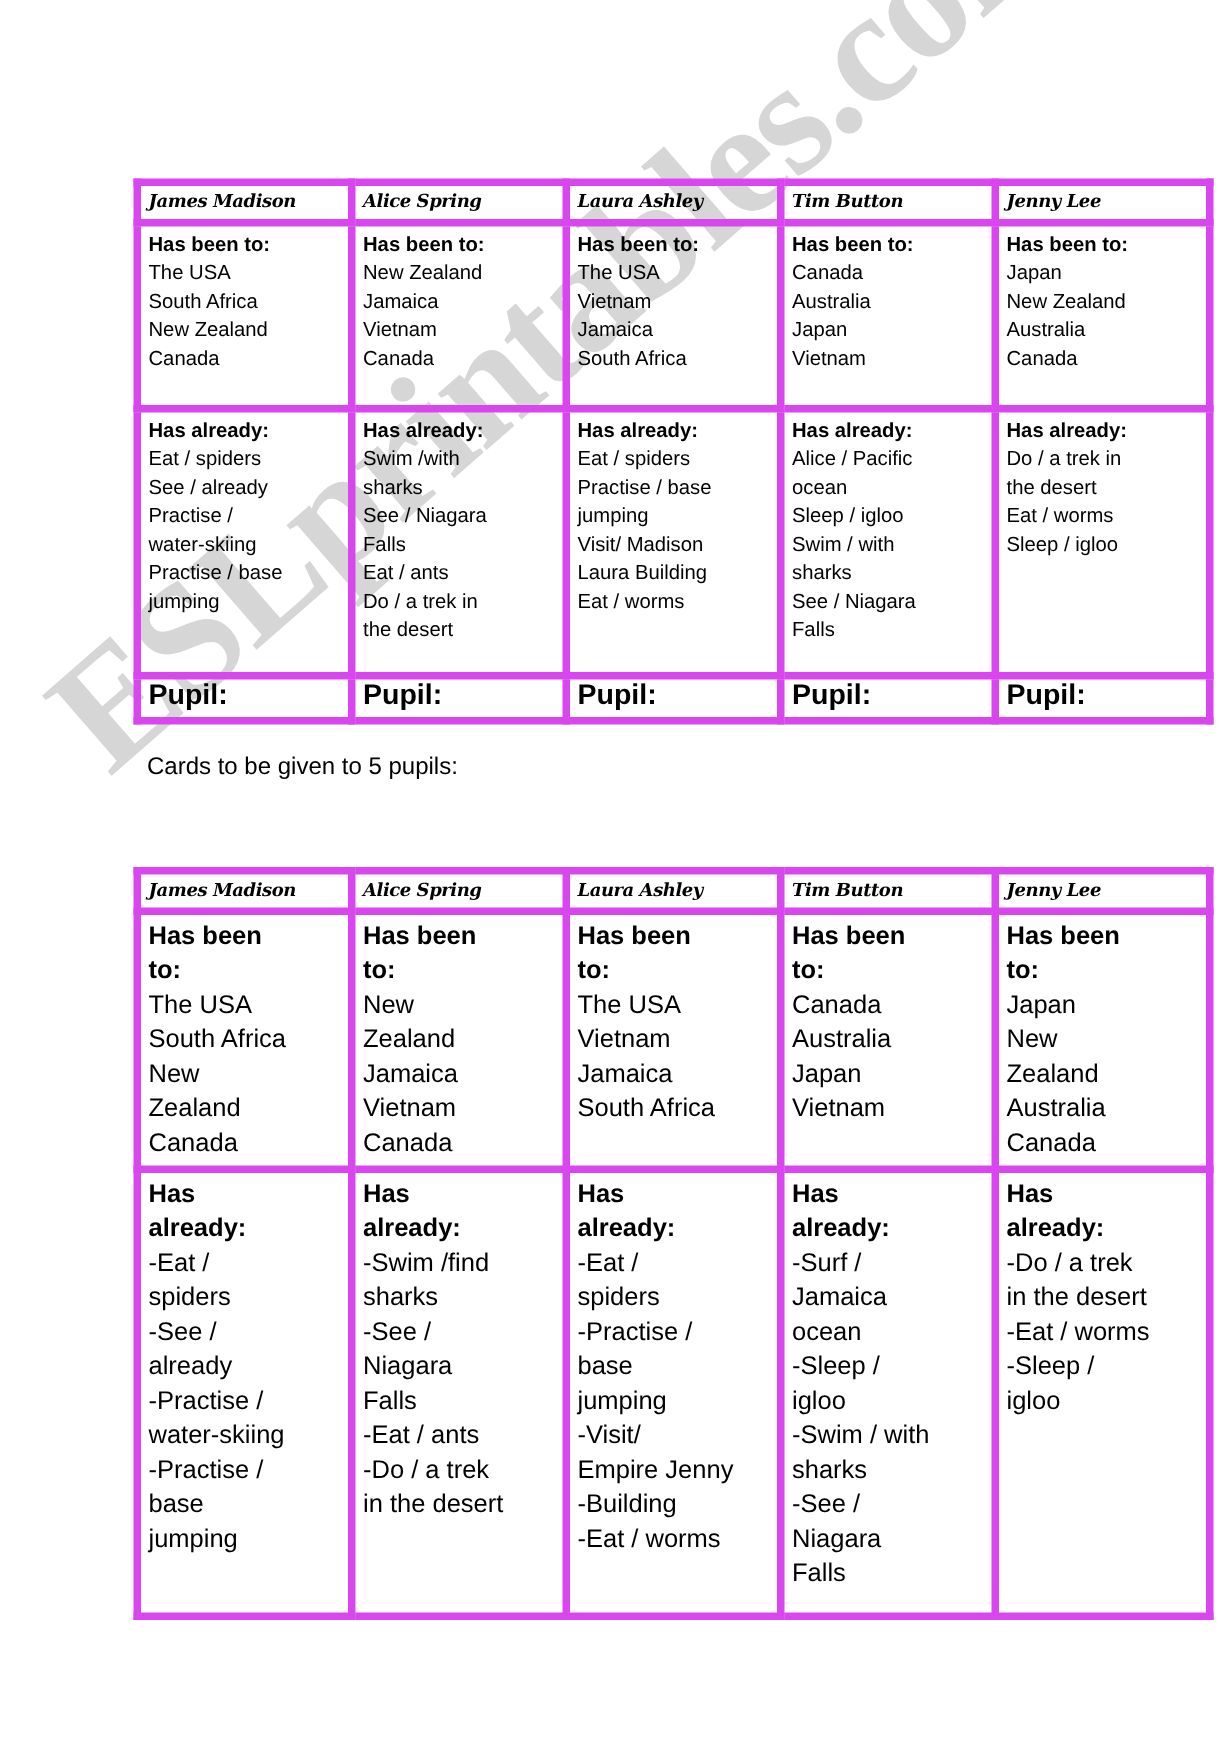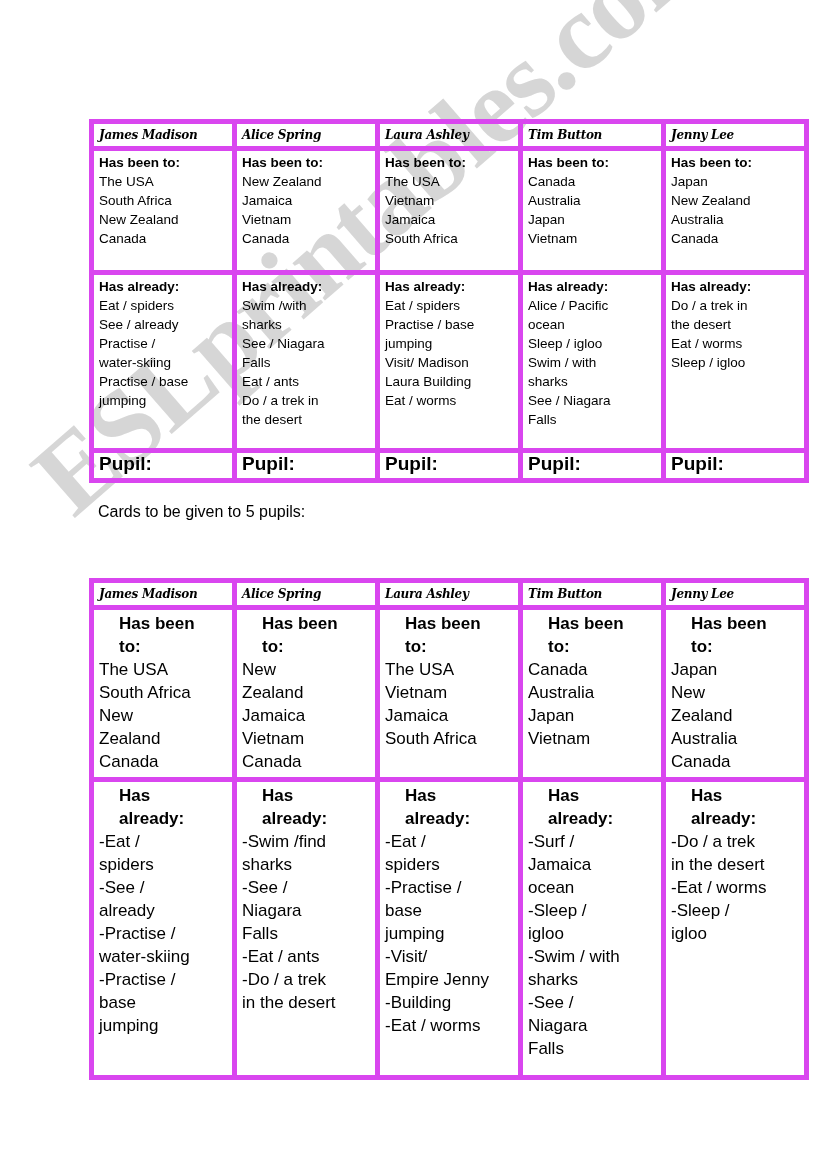--- a/index.html
+++ b/index.html
@@ -158,21 +158,21 @@
     margin-top: 46px;
   }
 
   
   #table-cards .label,
   #table-cards .item {
     font-family: "Liberation Sans", sans-serif;
     font-size: 17px;
     line-height: 23px;
   }
-  #table-cards .label { font-weight: bold; margin-left: 20px; }
+  #table-cards .label { font-weight: bold; }
   #table-cards .item { font-weight: 400; }
 </style>
 </head>
 <body>
 
 <div class="page">
 
   <div class="watermark">ESLprintables.com</div>
 
 

